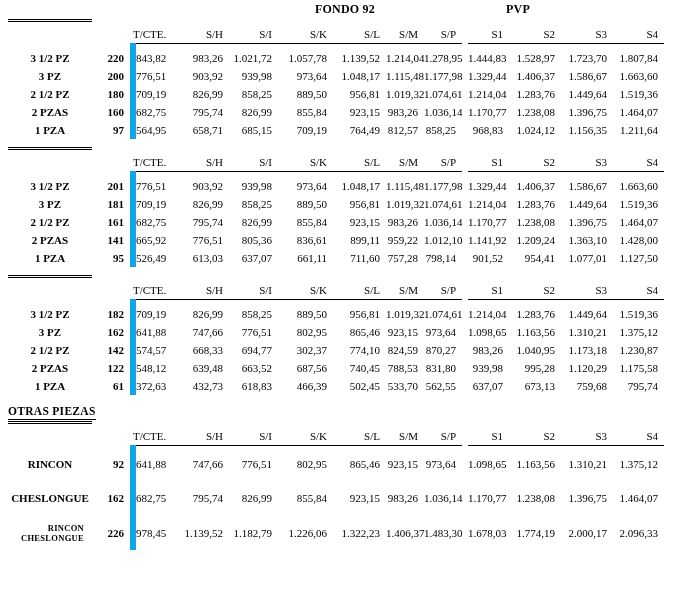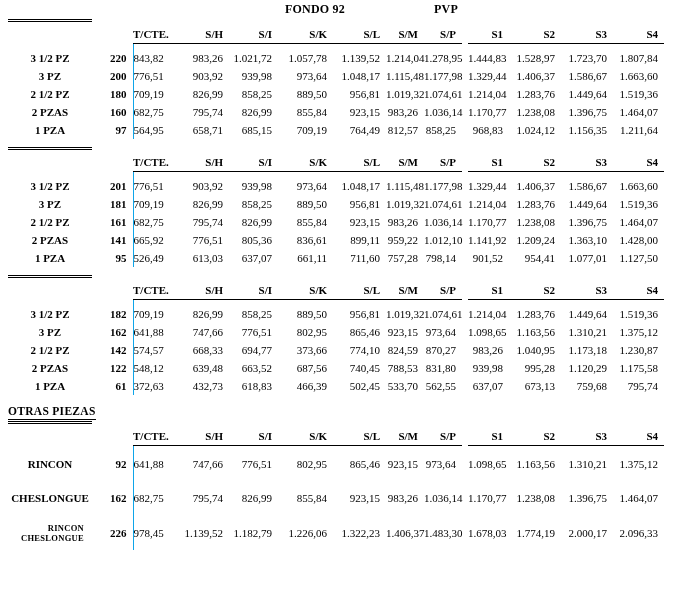--- a/index.html
+++ b/index.html
@@ -6,48 +6,48 @@
   html, body { margin: 0; padding: 0; }
   body {
     width: 673px; height: 592px; overflow: hidden;
     background: #ffffff; color: #000000;
     font-family: "Liberation Serif", "DejaVu Serif", serif;
   }
   .sheet { position: relative; width: 673px; height: 592px; padding: 2px 0 0 8px; }
   .top-headers { position: relative; height: 16px; width: 100%; }
   .group-header {
     position: absolute; top: 0; font-size: 12px; font-weight: bold;
-    width: 120px; text-align: left; letter-spacing: 0.2px;
+    width: 120px; text-align: center; letter-spacing: 0.2px;
   }
   .group-header.fondo { left: 277px; }
-  .group-header.pvp  { left: 426px; }
+  .group-header.pvp  { left: 450px; }
 
   .price-section { margin-bottom: 8px; }
   .title-wrap { line-height: 13px; }
   .section-title {
     display: inline-block; margin: 0; font-size: 11.5px; font-weight: bold;
     letter-spacing: 0.3px; border-bottom: 1px solid #000; padding-bottom: 1px;
   }
   .double-rule {
     width: 84px; height: 3px; margin-top: 1px;
     border-top: 1px solid #000; border-bottom: 1px solid #000;
   }
 
   table.price-table { border-collapse: collapse; table-layout: fixed; width: 656px; margin-top: 3px; }
   .price-table th, .price-table td {
     font-size: 11px; line-height: 18px; padding: 0;
     white-space: nowrap; overflow: visible; vertical-align: middle;
   }
-  .price-table th { font-weight: bold; }
+  .price-table th { font-weight: normal; }
   th.num, td.num, th.fondo-h, td.fondo { text-align: right; padding-right: 6px; }
   th.num { border-bottom: 1px solid #000; }
   th.spacer, td.spacer { border: none; }
   td.label { text-align: center; font-weight: bold; }
   td.fondo { font-weight: bold; }
-  tbody td.first { border-left: 1px solid #0ea5e9; margin-left: 43px; }
+  tbody td.first { border-left: 6px solid #0ea5e9; margin-left: 43px; }
   tbody tr:first-child td { padding-top: 5px; }
 
   
   .sec-3 tbody td { padding-top: 9px; padding-bottom: 7px; }
   .sec-3 tbody tr:first-child td { padding-top: 9px; }
   td.label.stacked {
     text-align: right; padding-right: 8px;
     font-size: 8.5px; line-height: 10px; letter-spacing: 0.3px;
   }
 </style>
@@ -379,21 +379,21 @@
               <td class="num">1.163,56</td>
               <td class="num">1.310,21</td>
               <td class="num">1.375,12</td>
             </tr>
             <tr>
               <td class="label">2 1/2 PZ</td>
               <td class="fondo">142</td>
               <td class="num first">574,57</td>
               <td class="num">668,33</td>
               <td class="num">694,77</td>
-              <td class="num">373,66</td>
+              <td class="num">302,37</td>
               <td class="num">774,10</td>
               <td class="num">824,59</td>
               <td class="num">870,27</td>
               <td class="spacer"></td>
               <td class="num">983,26</td>
               <td class="num">1.040,95</td>
               <td class="num">1.173,18</td>
               <td class="num">1.230,87</td>
             </tr>
             <tr>

